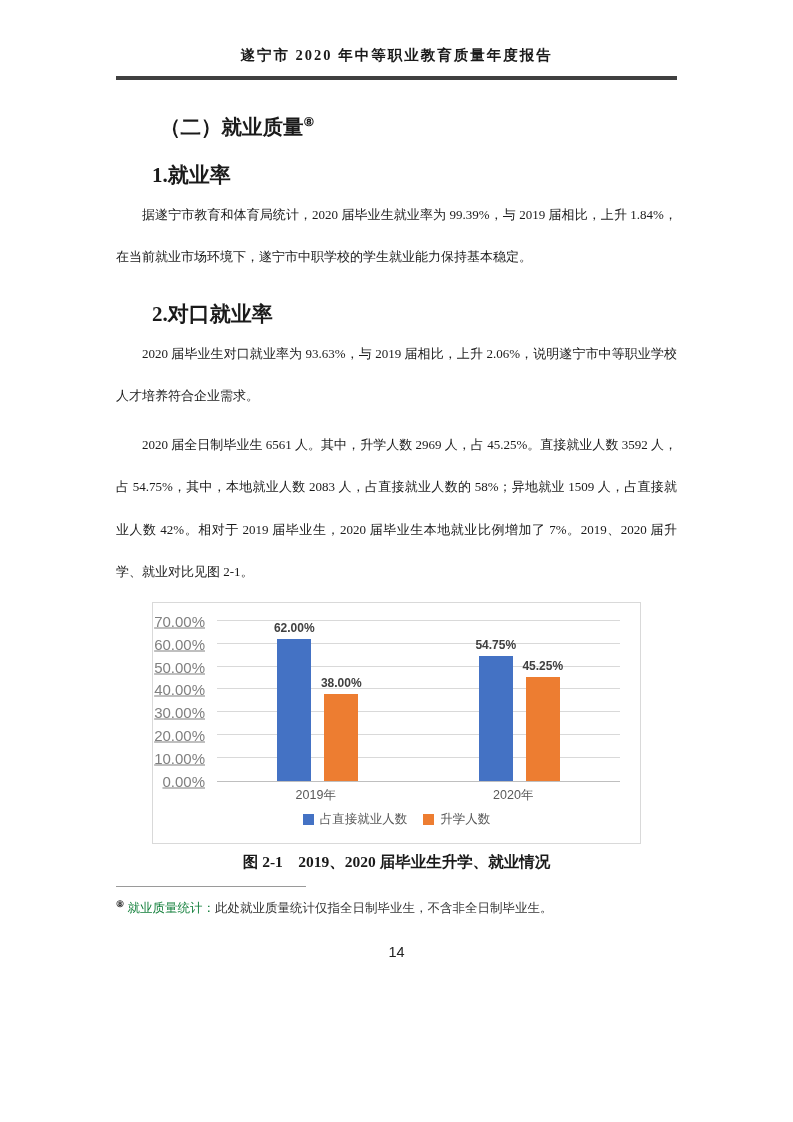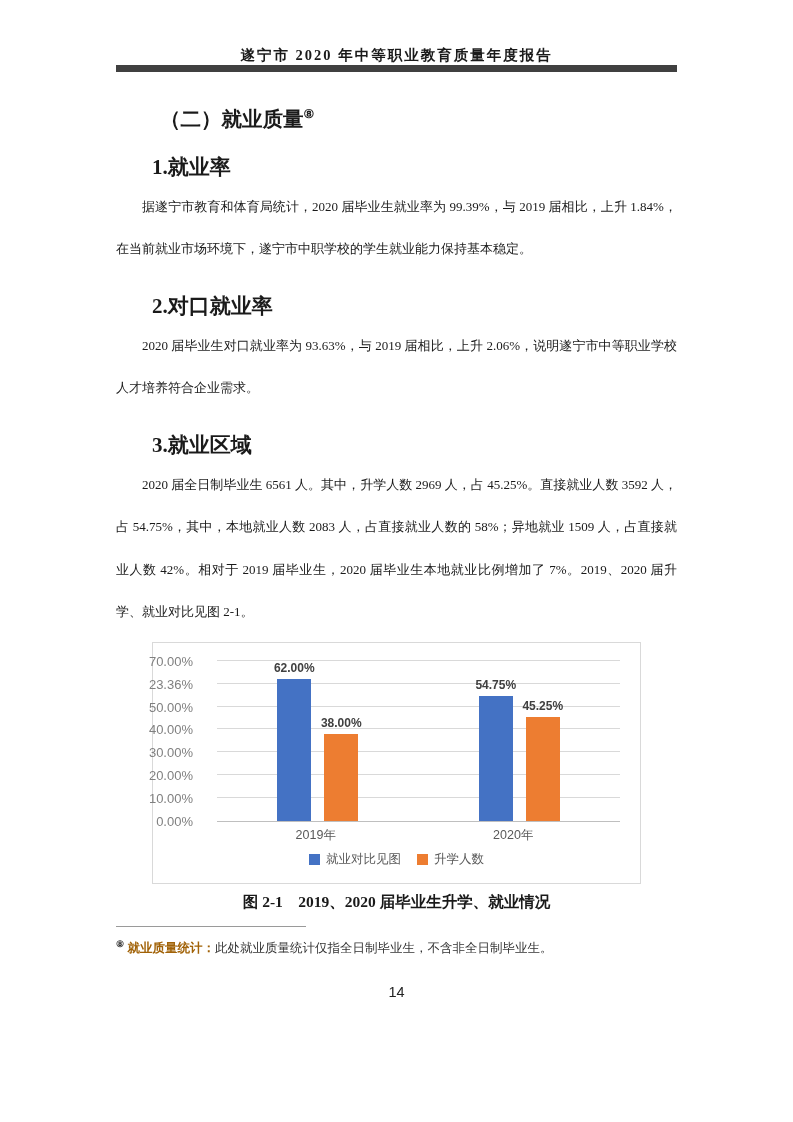--- a/index.html
+++ b/index.html
@@ -3,90 +3,89 @@
 <meta charset="utf-8">
 <style>
   html,body{margin:0;padding:0;background:#fff;}
   .page{
     width:793px;height:1122px;margin:0 auto;background:#fff;box-sizing:border-box;
     padding:46px 116px 0;position:relative;overflow:hidden;
     font-family:"Liberation Serif",serif;color:#1a1a1a;
   }
   .header-title{
     text-align:center;font-size:14.5px;font-weight:700;letter-spacing:2px;
-    border-bottom:7px solid #404040;
+    padding-bottom:11px;border-bottom:4px solid #404040;
   }
   .section-title{
     margin:30px 0 0 44px;font-size:20.5px;font-weight:700;line-height:25px;
   }
   .section-title sup{font-size:12px;}
   .sub-heading{
     margin-top:22px;text-indent:36px;font-size:21px;font-weight:700;line-height:26px;
   }
   .para{
     margin:6px 0 0;font-size:13px;line-height:42.5px;text-align:justify;text-indent:2em;
   }
   
   .chart{
     position:relative;margin:8px 0 0 36px;width:487px;height:240px;
     border:1px solid #d9d9d9;background:#fff;
     font-family:"Liberation Sans",sans-serif;
   }
   .plot{position:absolute;left:64px;right:20px;top:18px;height:160px;border-bottom:1px solid #bfbfbf;}
   .gridline{position:absolute;left:0;right:0;height:1px;background:#d9d9d9;}
   .tick-label{
-    position:absolute;right:100%;margin-right:24px;transform:translateY(50%);
-    font-size:13px;color:#808080;white-space:nowrap;
+    position:absolute;right:100%;margin-right:12px;transform:translateY(50%);
+    font-size:15px;color:#808080;white-space:nowrap;text-decoration:underline;
   }
   .bar-group{
     position:absolute;bottom:0;height:100%;width:50%;
     display:flex;align-items:flex-end;justify-content:center;gap:13px;
   }
   .bar{width:34px;position:relative;}
   .bar-label{
     position:absolute;bottom:100%;margin-bottom:4px;left:50%;transform:translateX(-50%);
     font-size:12px;font-weight:700;color:#404040;white-space:nowrap;
   }
   .cat-row{position:absolute;left:64px;right:28px;top:184px;display:flex;}
   .cat{width:50%;text-align:center;font-size:12.5px;color:#595959;}
   .legend{position:absolute;left:0;right:0;top:208px;display:flex;justify-content:center;gap:16px;align-items:center;}
   .legend-item{display:flex;align-items:center;gap:6px;font-size:12.5px;color:#595959;}
   .swatch{width:11px;height:11px;display:inline-block;}
   
   .fig-caption{text-align:center;font-size:15.5px;font-weight:700;margin-top:6px;line-height:24px;}
   .footnote-sep{margin-top:12px;width:190px;border-top:1px solid #9a9a9a;}
   .footnote{margin-top:8px;font-size:12.5px;color:#333;font-family:"Liberation Sans",sans-serif;line-height:19px;}
   .footnote sup{font-size:9px;font-weight:700;}
-  .footnote b{font-weight:700;color:#a16207;}
+  .footnote b{font-weight:400;color:#15803d;}
   .page-number{text-align:center;font-size:14.5px;margin-top:26px;color:#222;font-family:"Liberation Sans",sans-serif;}
 </style>
 </head>
 <body>
 
 <div class="page">
 
   <div class="header-title">遂宁市 2020 年中等职业教育质量年度报告</div>
 
   <div class="section-title"><span>（二）就业质量</span><sup>⑧</sup></div>
 
   <div class="sub-heading">1.就业率</div>
   <p class="para">据遂宁市教育和体育局统计，2020 届毕业生就业率为 99.39%，与 2019 届相比，上升 1.84%，在当前就业市场环境下，遂宁市中职学校的学生就业能力保持基本稳定。</p>
 
   <div class="sub-heading">2.对口就业率</div>
   <p class="para">2020 届毕业生对口就业率为 93.63%，与 2019 届相比，上升 2.06%，说明遂宁市中等职业学校人才培养符合企业需求。</p>
 
-  <div class="sub-heading">3.就业区域</div>
   <p class="para">2020 届全日制毕业生 6561 人。其中，升学人数 2969 人，占 45.25%。直接就业人数 3592 人，占 54.75%，其中，本地就业人数 2083 人，占直接就业人数的 58%；异地就业 1509 人，占直接就业人数 42%。相对于 2019 届毕业生，2020 届毕业生本地就业比例增加了 7%。2019、2020 届升学、就业对比见图 2-1。</p>
 
   <div class="chart">
     <div class="plot">
         <div class="gridline" style="bottom: 100%;"></div>
         <div class="tick-label" style="bottom: 100%;">70.00%</div>
         <div class="gridline" style="bottom: 85.7143%;"></div>
-        <div class="tick-label" style="bottom: 85.7143%;">23.36%</div>
+        <div class="tick-label" style="bottom: 85.7143%;">60.00%</div>
         <div class="gridline" style="bottom: 71.4286%;"></div>
         <div class="tick-label" style="bottom: 71.4286%;">50.00%</div>
         <div class="gridline" style="bottom: 57.1429%;"></div>
         <div class="tick-label" style="bottom: 57.1429%;">40.00%</div>
         <div class="gridline" style="bottom: 42.8571%;"></div>
         <div class="tick-label" style="bottom: 42.8571%;">30.00%</div>
         <div class="gridline" style="bottom: 28.5714%;"></div>
         <div class="tick-label" style="bottom: 28.5714%;">20.00%</div>
         <div class="gridline" style="bottom: 14.2857%;"></div>
         <div class="tick-label" style="bottom: 14.2857%;">10.00%</div>
@@ -108,21 +107,21 @@
           </div>
         </div>
       </div>
     <div class="cat-row">
         <div class="cat">2019年</div>
         <div class="cat">2020年</div>
       </div>
     <div class="legend">
         <div class="legend-item">
           <span class="swatch" style="background: rgb(68, 114, 196);"></span>
-          <span>就业对比见图</span>
+          <span>占直接就业人数</span>
         </div>
         <div class="legend-item">
           <span class="swatch" style="background: rgb(237, 125, 49);"></span>
           <span>升学人数</span>
         </div>
       </div>
   </div>
 
   <div class="fig-caption">图 2-1　2019、2020 届毕业生升学、就业情况</div>
 

